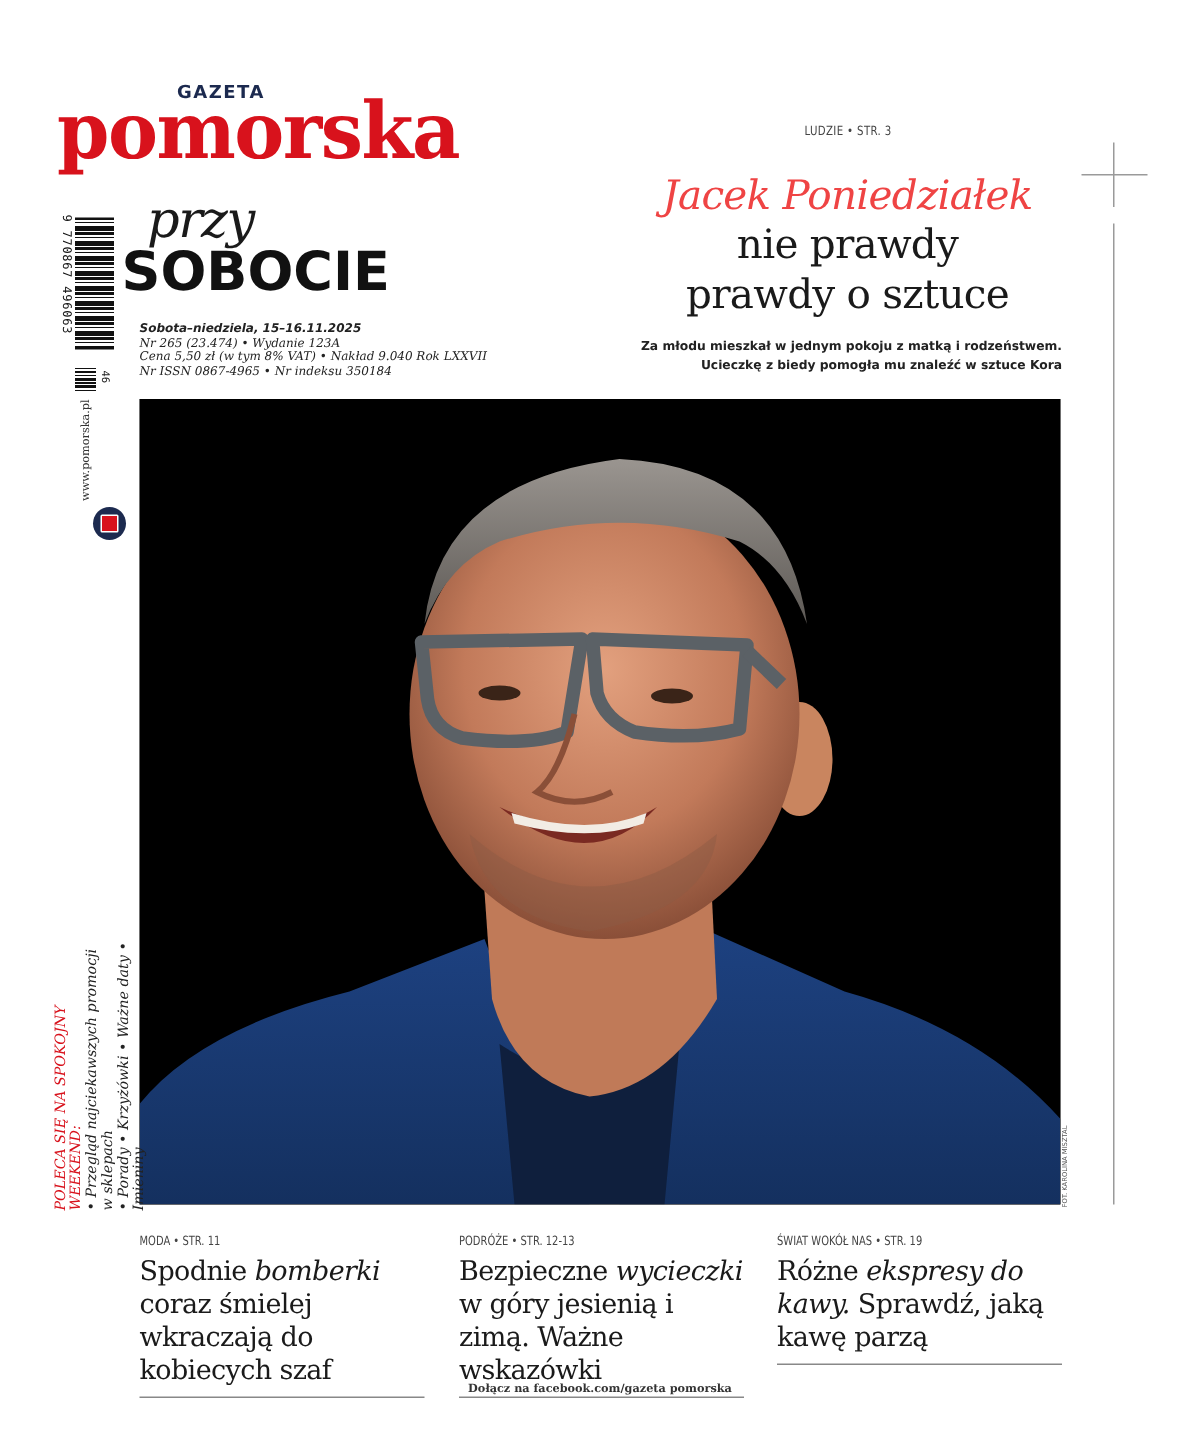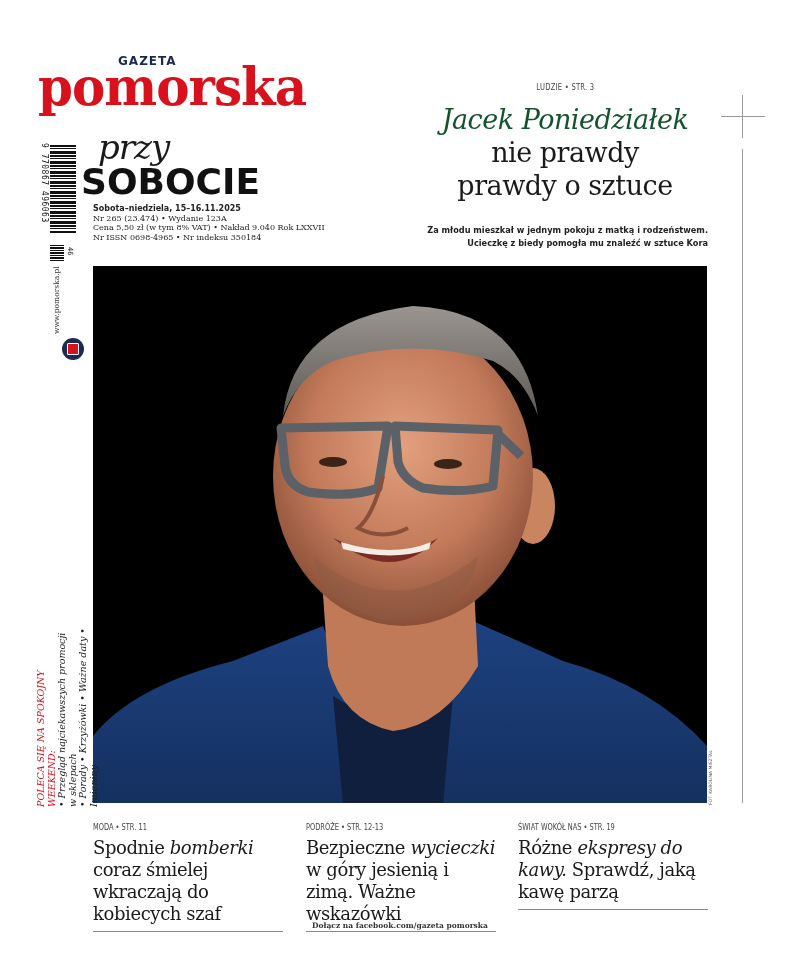--- a/index.html
+++ b/index.html
@@ -21,27 +21,27 @@
   .barcode .digits2 { position:absolute; left:26px; top:104px; writing-mode:vertical-rl; font-family:"DejaVu Sans Mono", monospace; font-size:7px; }
 
   .website { left:52px; top:272px; writing-mode:vertical-rl; transform:rotate(180deg); font-family:"DejaVu Serif", serif; font-size:7.5px; color:#333; height:62px; }
   .gp-badge { left:62px; top:338px; width:22px; height:22px; border-radius:50%; background:#1c2a4f; display:flex; align-items:center; justify-content:center; }
   .gp-badge .inner { width:10px; height:10px; background:#d8121c; border:1px solid #fff; border-radius:1px; }
 
   
   .przy { left:98px; top:130px; font-family:"DejaVu Serif", serif; font-style:italic; font-size:34px; color:#1a1a1a; letter-spacing:-1px; line-height:34px; }
   .sobocie { left:81px; top:163px; font-family:"DejaVu Sans", sans-serif; font-weight:bold; font-size:36px; color:#111; line-height:38px; letter-spacing:0px; }
 
-  .issue-info { left:93px; top:204px; font-size:8px; line-height:9.5px; color:#222; font-family:"DejaVu Serif", serif; }
+  .issue-info { left:93px; top:214px; font-size:8px; line-height:9.5px; color:#222; font-family:"DejaVu Serif", serif;font-style:italic; }
   .issue-info .date { font-family:"DejaVu Sans", sans-serif; font-weight:bold; font-size:8px; }
 
   
   .lead { left:430px; top:75px; width:270px; text-align:center; }
   .kicker { font-family:"DejaVu Sans", sans-serif; font-size:8.5px; color:#444; letter-spacing:0.3px; transform:scaleX(0.8); display:inline-block; }
-  .lead-title-1 { font-family:"DejaVu Serif", serif; font-style:italic; font-size:27px; line-height:33px; color:#14532d; letter-spacing:-0.5px; white-space:nowrap; margin-top:9px; }
+  .lead-title-1 { font-family:"DejaVu Serif", serif; font-style:italic; font-size:27px; line-height:33px; color:#ef4444; letter-spacing:-0.5px; white-space:nowrap; margin-top:20px; }
   .lead-title-2 { font-family:"DejaVu Serif", serif; font-size:27px; line-height:33px; color:#1a1a1a; letter-spacing:-0.5px; }
   .lead-sub { left:400px; top:224px; width:308px; text-align:right; font-family:"DejaVu Sans", sans-serif; font-weight:bold; font-size:8.2px; line-height:13px; color:#222; }
 
   
   .cross-h { left:721px; top:116px; width:44px; height:1px; background:#9a9a9a; }
   .cross-v { left:742px; top:95px; width:1px; height:43px; background:#9a9a9a; }
   .rule-v { left:742px; top:149px; width:1px; height:654px; background:#9a9a9a; }
 
   
   .photo { left:93px; top:266px; width:614px; height:537px; background:#000; overflow:hidden; }
@@ -83,21 +83,21 @@
     <div class="inner"></div>
   </div>
 
 <div class="abs przy">przy</div>
 <div class="abs sobocie">SOBOCIE</div>
 
 <div class="abs issue-info">
   <div class="date">Sobota–niedziela, 15–16.11.2025</div>
   <div>Nr 265 (23.474) • Wydanie 123A</div>
   <div>Cena 5,50 zł (w tym 8% VAT) • Nakład 9.040 Rok LXXVII</div>
-  <div>Nr ISSN 0698-4965 • Nr indeksu 350184</div>
+  <div>Nr ISSN 0867-4965 • Nr indeksu 350184</div>
 </div>
 
 <div class="abs lead">
   <div><span class="kicker">LUDZIE • STR. 3</span></div>
   <div class="lead-title-1">Jacek Poniedziałek</div>
   <div class="lead-title-2">nie prawdy</div>
   <div class="lead-title-2">prawdy o sztuce</div>
 </div>
 <div class="abs lead-sub">
   <div>Za młodu mieszkał w jednym pokoju z matką i rodzeństwem.</div>

